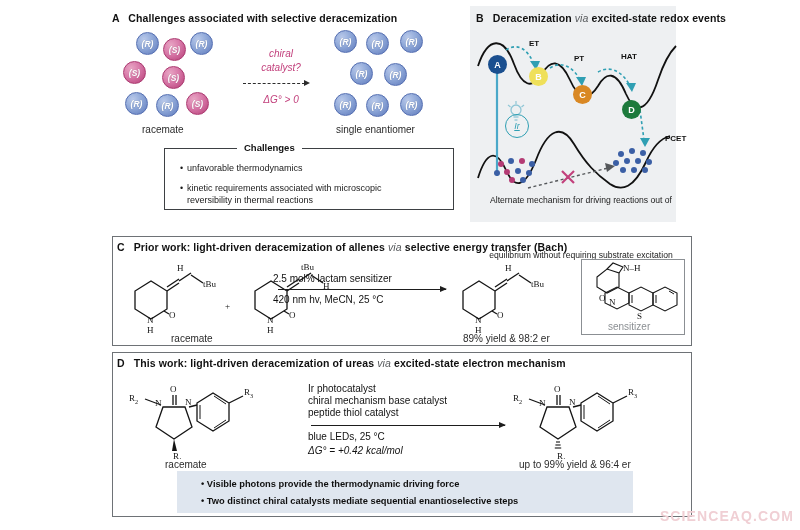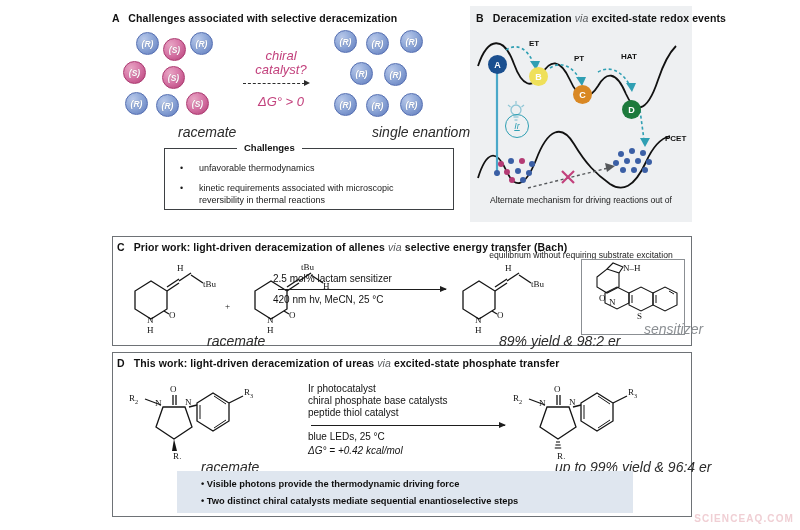--- a/index.html
+++ b/index.html
@@ -39,24 +39,24 @@
   .sphere.r{
     background:radial-gradient(circle at 33% 30%, #b9c9ea 0%, #8fa8d8 45%, #5d78bb 100%);
     border:1px solid #556fb2;
   }
   .sphere.s{
     background:radial-gradient(circle at 33% 30%, #e8a6c4 0%, #d878a8 45%, #b43b74 100%);
     border:1px solid #ab3a70;
   }
   .sphere span{pointer-events:none;text-shadow:0 0 1px rgba(0,0,0,.25);}
   .caption-it{
-    position:absolute;font-size:14px;font-style:italic;color:#2b2b2b;white-space:nowrap;margin-left:36px;
+    position:absolute;font-size:10px;color:#2b2b2b;white-space:nowrap;
   }
   .rxn-label{
-    position:absolute;font-size:13px;font-style:italic;white-space:nowrap;text-align:center;
+    position:absolute;font-size:10px;font-style:italic;white-space:nowrap;text-align:center;
   }
   .pink{color:#c2407c;}
   .arrow-dotted{
     position:absolute;height:0;border-top:1.4px dashed #2c2c2c;
   }
   .arrow-head-r{
     position:absolute;width:0;height:0;
     border-left:6px solid #2c2c2c;
     border-top:3.6px solid transparent;
     border-bottom:3.6px solid transparent;
@@ -66,24 +66,24 @@
     border:1px solid #3d4043;
   }
   .challenge-title{
     position:absolute;background:#ffffff;padding:0 7px;
     font-size:9.5px;font-weight:bold;color:#111;white-space:nowrap;
   }
   .bullet{
     position:absolute;font-size:9px;color:#1a1a1a;line-height:12px;
   }
   .bullet .dot{position:absolute;left:0;top:0;}
-  .bullet .bt{display:block;margin-left:19px;}
-
-  
-  #panelB{left:470px;top:6px;width:222px;height:216px;}
+  .bullet .bt{display:block;margin-left:7px;}
+
+  
+  #panelB{left:470px;top:6px;width:206px;height:216px;}
   #panelB .ph{left:6px;top:6px;}
   .node{
     position:absolute;width:19px;height:19px;border-radius:50%;
     display:flex;align-items:center;justify-content:center;
     font-size:9px;font-weight:bold;color:#fff;box-sizing:border-box;
   }
   .n-a{background:#1a4f8f;}
   .n-b{background:#efe05a;color:#fff;}
   .n-c{background:#d98824;}
   .n-d{background:#1d7a3c;}
@@ -130,21 +130,21 @@
     position:absolute;font-size:9.3px;font-weight:bold;color:#101010;white-space:nowrap;
   }
 
   
   .chem text{font-family:"Liberation Serif", serif;fill:#141414;}
   .chem .lbl{font-size:9px;}
   .chem .sub{font-size:6.2px;}
 
   .watermark{
     position:absolute;right:6px;bottom:6px;
-    font-size:10px;letter-spacing:1.1px;color:#f0cfd4;font-weight:bold;
+    font-size:14px;letter-spacing:1.1px;color:#f0cfd4;font-weight:bold;
   }
 </style>
 </head>
 <body>
 
 <div class="fig">
 
   <div class="panel" id="panelA">
     <div class="panel-head ph">
       <span class="panel-letter">A</span>
@@ -394,21 +394,21 @@
       <text class="lbl" x="54" y="58" font-size="7">S</text>
     </svg>
     <div class="caption-it" style="left:495px;top:84px;color:#8b8f93;">sensitizer</div>
   </div>
 
   <div class="panel panel-outline" id="panelD">
     <div class="panel-head ph">
       <span class="panel-letter">D</span>
       <span style="display:inline-block;width:6px"></span><span class="hdr-txt">This work: light-driven deracemization of ureas</span>
       <span class="via">via</span>
-      <span class="hdr-txt">excited-state phosphate transfer</span>
+      <span class="hdr-txt">excited-state electron mechanism</span>
     </div>
 
     <svg class="chem" width="180" height="80" style="position:absolute;left:14px;top:26px;">
 
       <path d="M36,28 L58,28 L65,48 L47,60 L29,48 Z" fill="none" stroke="#141414" stroke-width="1.3"></path>
       <text class="lbl" x="28" y="27">N</text>
       <text class="lbl" x="58" y="26">N</text>
 
       <line x1="34" y1="26" x2="18" y2="20" stroke="#141414" stroke-width="1.3"></line>
       <text class="lbl" x="2" y="22"><tspan>R</tspan><tspan class="sub" dy="2.5">2</tspan></text>
@@ -424,21 +424,21 @@
       <line x1="73" y1="26" x2="73" y2="40" stroke="#141414" stroke-width="1"></line>
       <line x1="87" y1="17" x2="99" y2="25" stroke="#141414" stroke-width="1"></line>
       <line x1="87" y1="49" x2="99" y2="41" stroke="#141414" stroke-width="1"></line>
       <line x1="102" y1="24" x2="116" y2="17" stroke="#141414" stroke-width="1.3"></line>
       <text class="lbl" x="117" y="16"><tspan>R</tspan><tspan class="sub" dy="2.5">3</tspan></text>
       <line x1="62" y1="28" x2="70" y2="26" stroke="#141414" stroke-width="1.3"></line>
     </svg>
     <div class="caption-it" style="left:52px;top:106px;">racemate</div>
 
     <div class="cond" style="left:195px;top:30px;width:200px;">Ir photocatalyst</div>
-    <div class="cond" style="left:195px;top:42px;width:200px;">chiral phosphate base catalysts</div>
+    <div class="cond" style="left:195px;top:42px;width:200px;">chiral mechanism base catalyst</div>
     <div class="cond" style="left:195px;top:54px;width:200px;">peptide thiol catalyst</div>
     <div class="rxn-arrow" style="left:198px;top:72px;width:194px;"></div>
     <div class="cond" style="left:195px;top:78px;width:200px;">blue LEDs, 25 °C</div>
     <div class="cond pink" style="left:195px;top:92px;width:200px;font-style:italic;">ΔG° = +0.42 kcal/mol</div>
 
     <svg class="chem" width="180" height="80" style="position:absolute;left:398px;top:26px;">
       <path d="M36,28 L58,28 L65,48 L47,60 L29,48 Z" fill="none" stroke="#141414" stroke-width="1.3"></path>
       <text class="lbl" x="28" y="27">N</text>
       <text class="lbl" x="58" y="26">N</text>
       <line x1="34" y1="26" x2="18" y2="20" stroke="#141414" stroke-width="1.3"></line>

